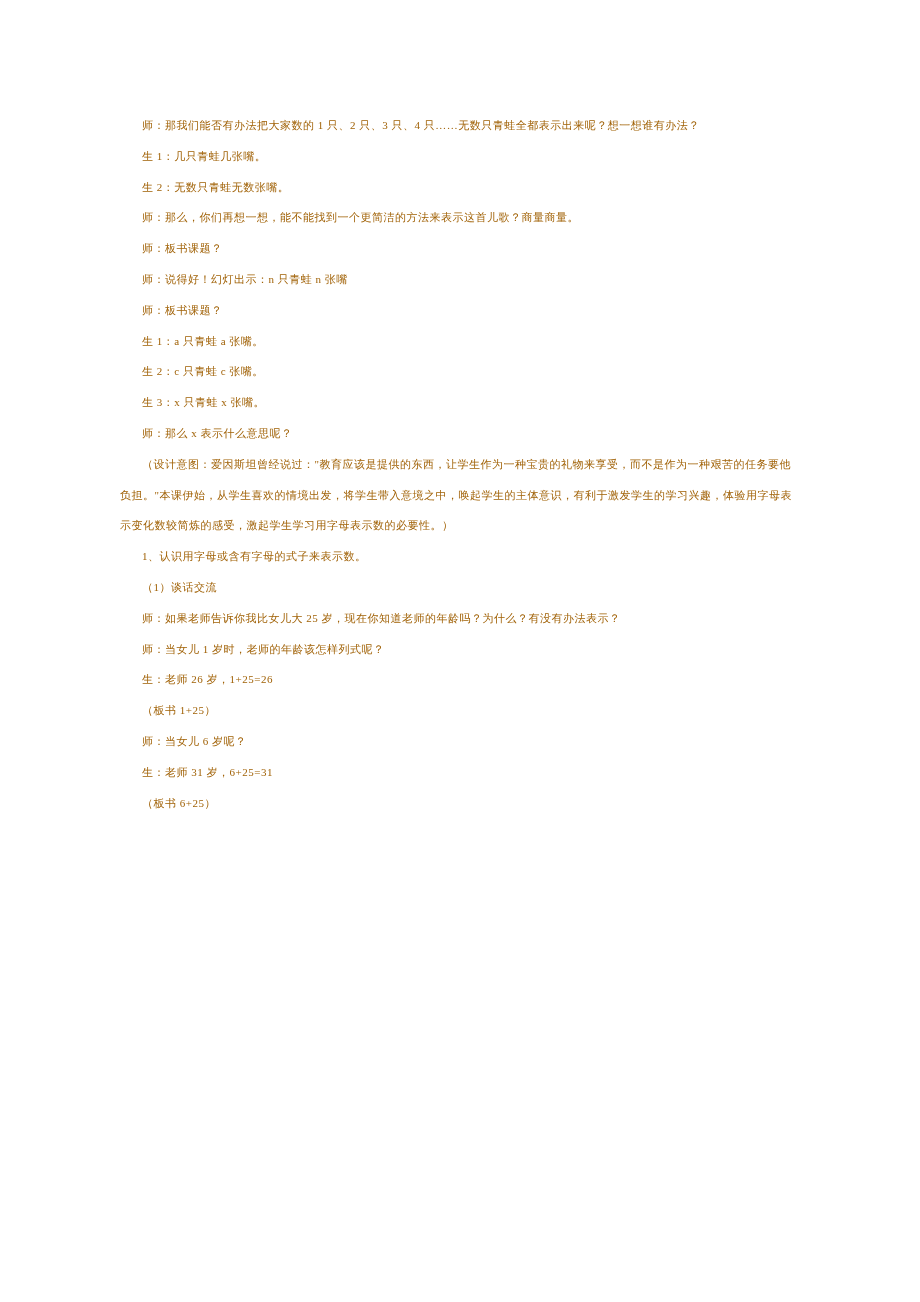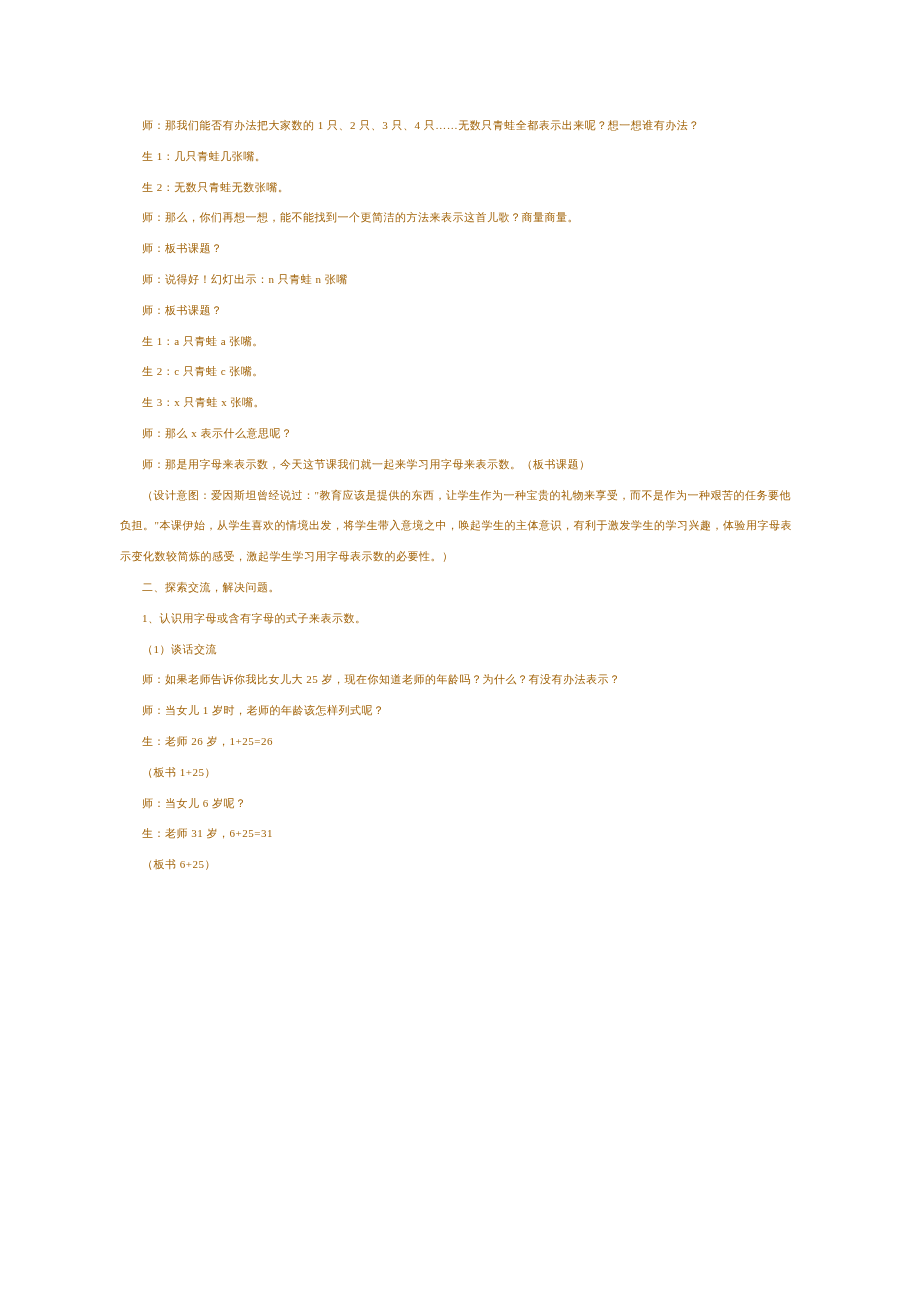--- a/index.html
+++ b/index.html
@@ -32,23 +32,21 @@
   <p class="para">生 1：几只青蛙几张嘴。</p>
   <p class="para">生 2：无数只青蛙无数张嘴。</p>
   <p class="para">师：那么，你们再想一想，能不能找到一个更简洁的方法来表示这首儿歌？商量商量。</p>
   <p class="para">师：板书课题？</p>
   <p class="para">师：说得好！幻灯出示：n 只青蛙 n 张嘴</p>
   <p class="para">师：板书课题？</p>
   <p class="para">生 1：a 只青蛙 a 张嘴。</p>
   <p class="para">生 2：c 只青蛙 c 张嘴。</p>
   <p class="para">生 3：x 只青蛙 x 张嘴。</p>
   <p class="para">师：那么 x 表示什么意思呢？</p>
-  <p class="para">师：那是用字母来表示数，今天这节课我们就一起来学习用字母来表示数。（板书课题）</p>
   <p class="para">（设计意图：爱因斯坦曾经说过："教育应该是提供的东西，让学生作为一种宝贵的礼物来享受，而不是作为一种艰苦的任务要他负担。"本课伊始，从学生喜欢的情境出发，将学生带入意境之中，唤起学生的主体意识，有利于激发学生的学习兴趣，体验用字母表示变化数较简炼的感受，激起学生学习用字母表示数的必要性。）</p>
-  <p class="para">二、探索交流，解决问题。</p>
   <p class="para">1、认识用字母或含有字母的式子来表示数。</p>
   <p class="para">（1）谈话交流</p>
   <p class="para">师：如果老师告诉你我比女儿大 25 岁，现在你知道老师的年龄吗？为什么？有没有办法表示？</p>
   <p class="para">师：当女儿 1 岁时，老师的年龄该怎样列式呢？</p>
   <p class="para">生：老师 26 岁，1+25=26</p>
   <p class="para">（板书 1+25）</p>
   <p class="para">师：当女儿 6 岁呢？</p>
   <p class="para">生：老师 31 岁，6+25=31</p>
   <p class="para">（板书 6+25）</p>
 </div>

